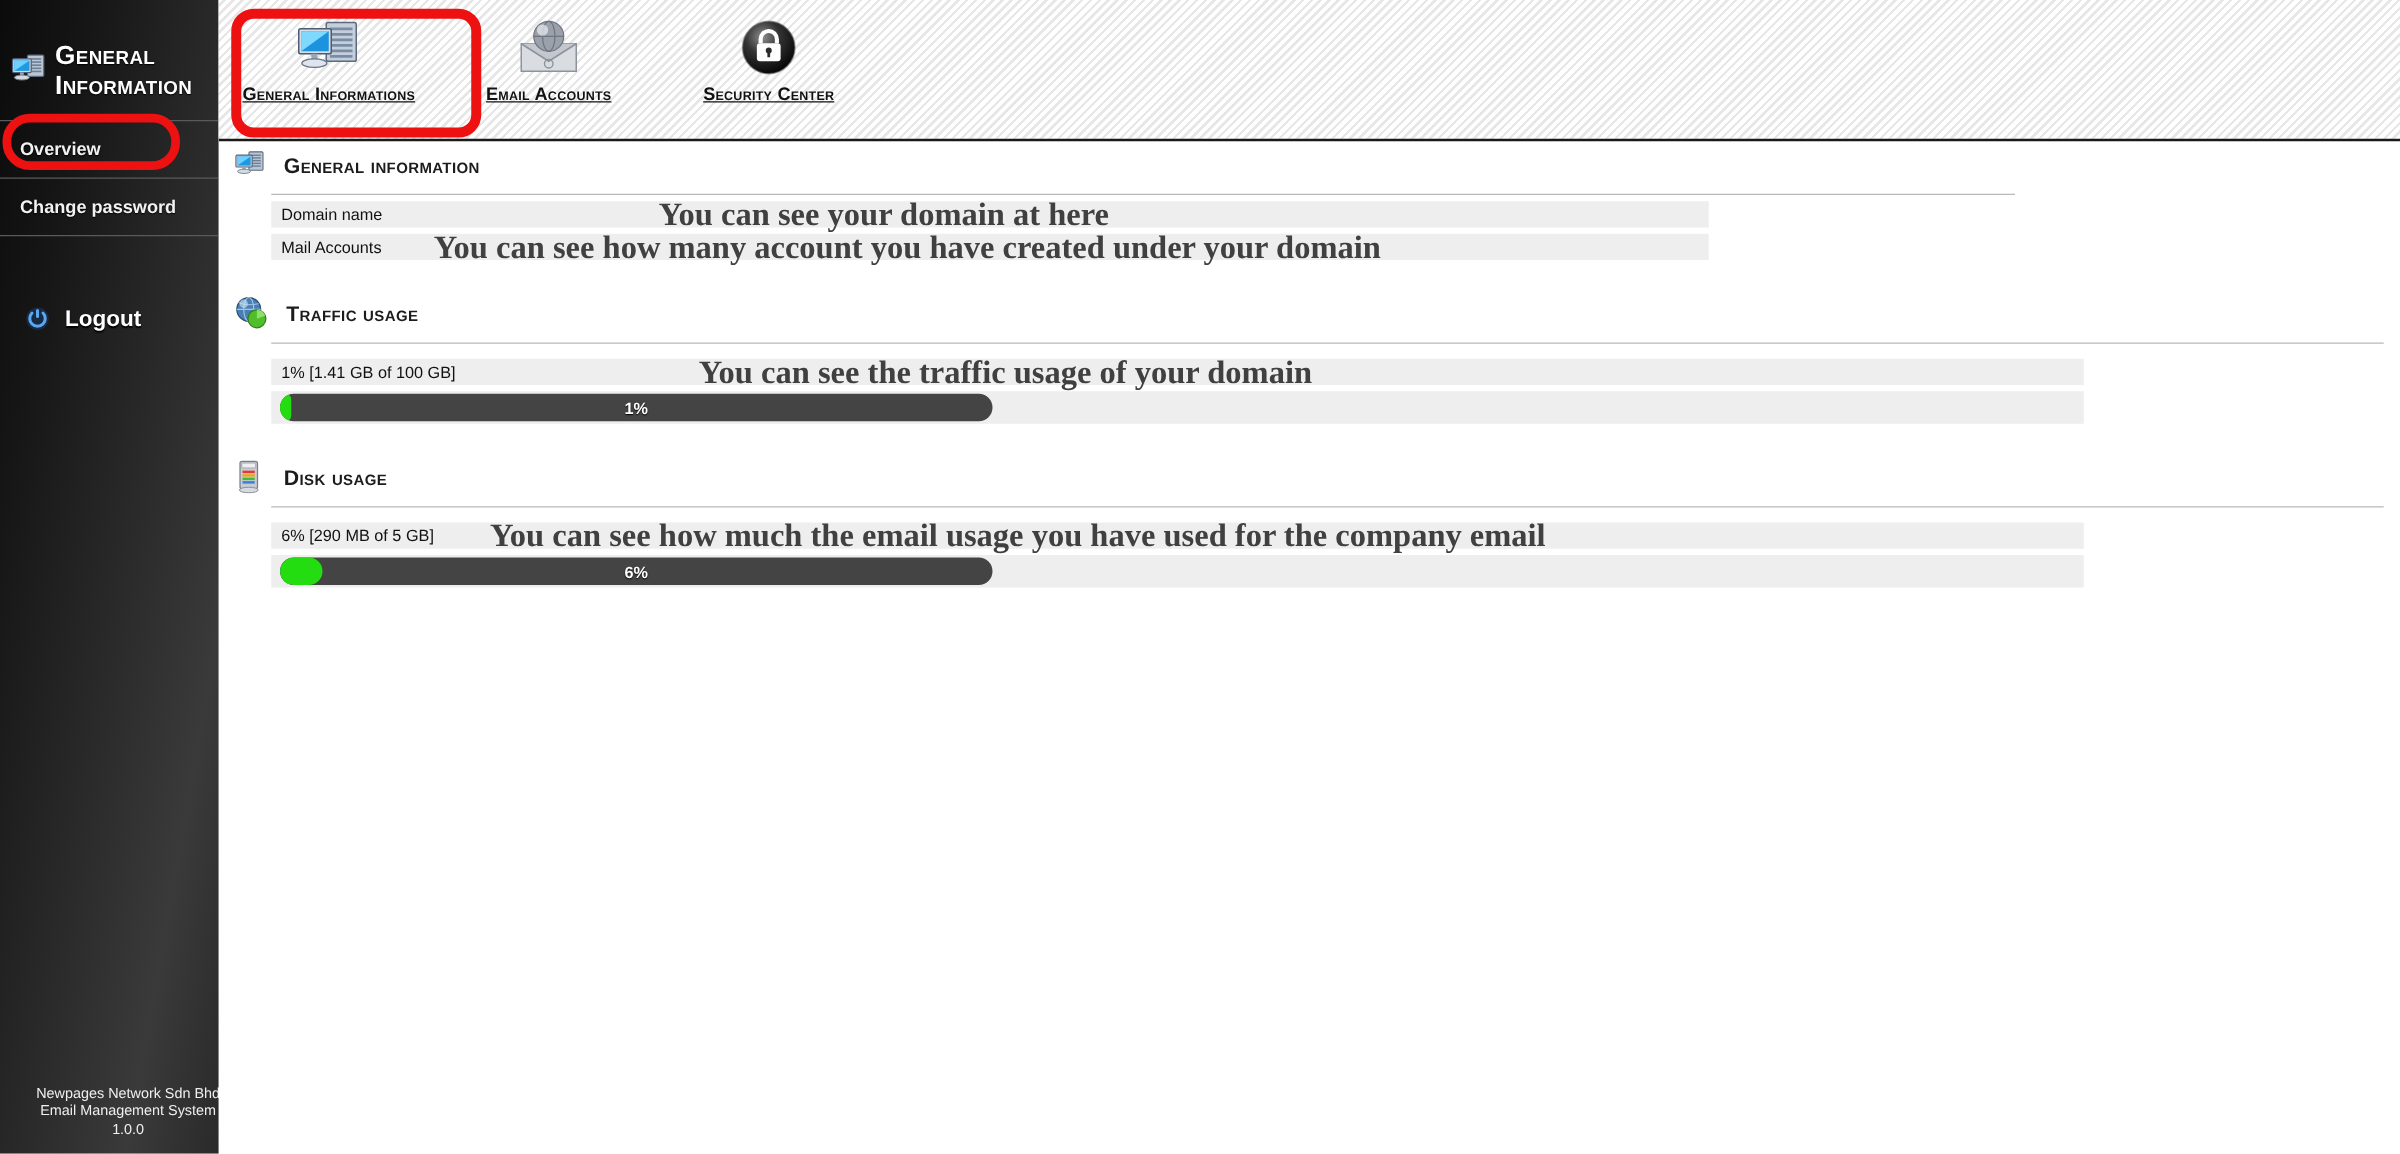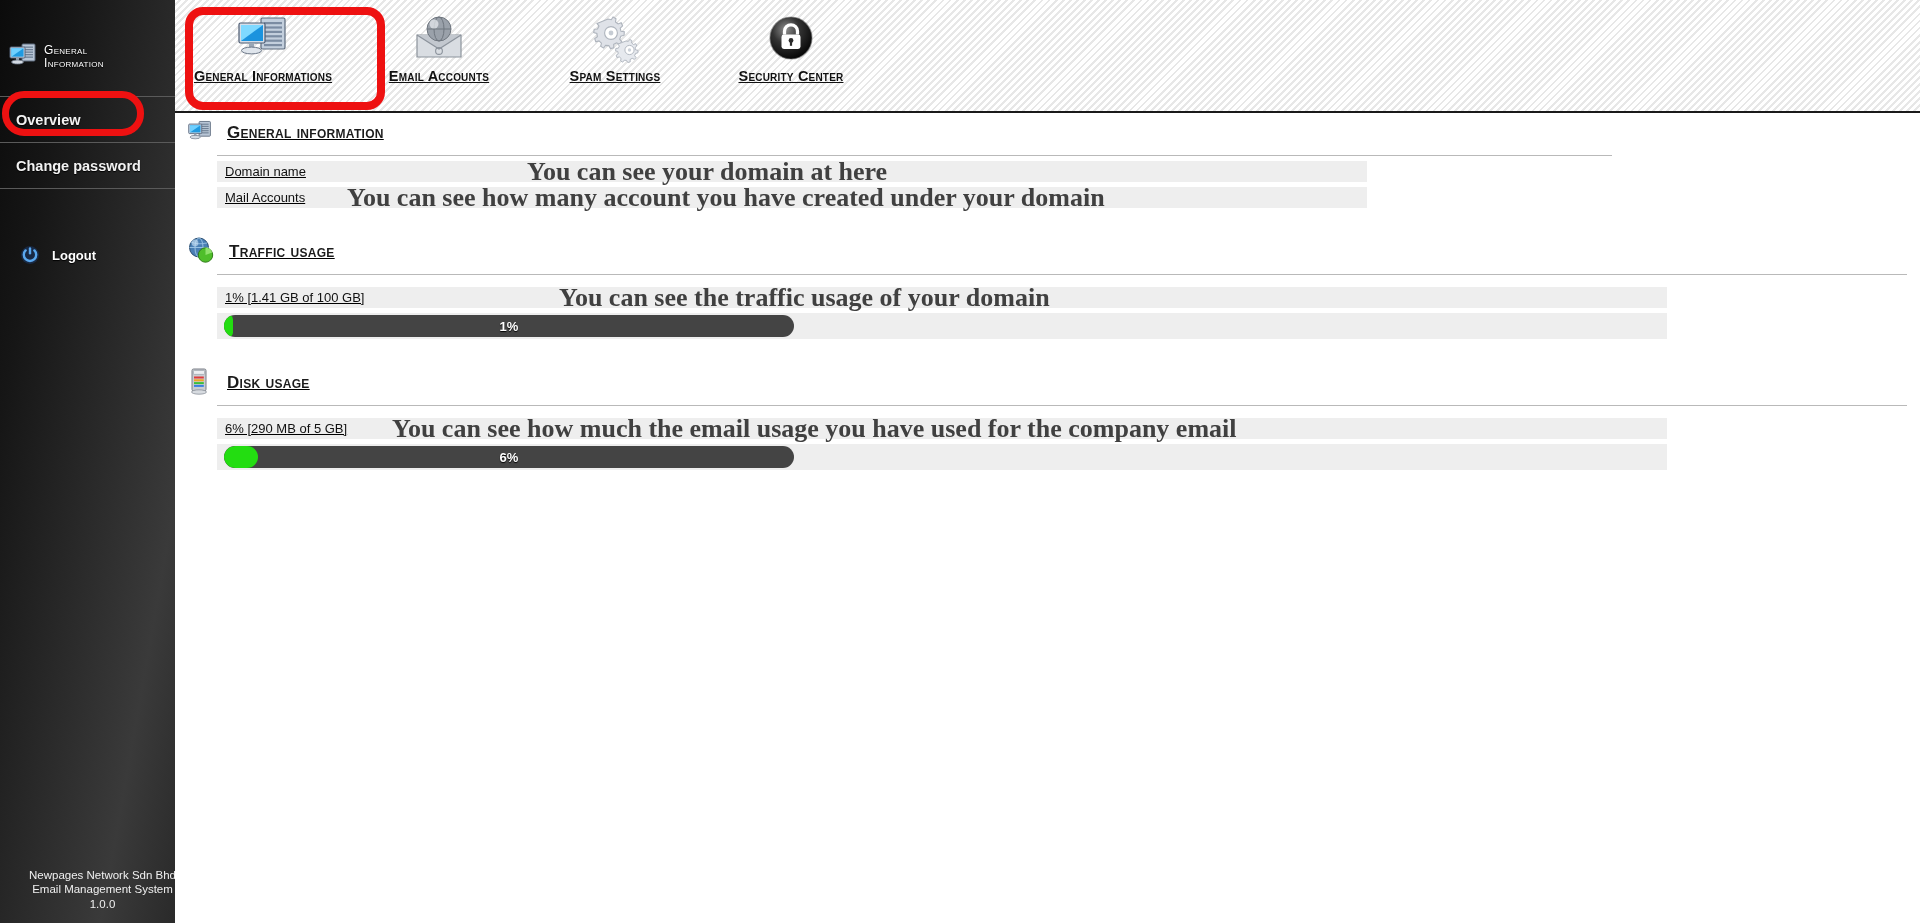--- a/index.html
+++ b/index.html
@@ -19,23 +19,23 @@
     background: linear-gradient(100deg,#0b0b0b 0%,#161616 22%,#2d2d2d 58%,#3a3a3a 78%,#2a2a2a 100%);
     color: #ffffff;
   }
   #sidebar-brand {
     display: flex; align-items: center; gap: 6px;
     padding: 30px 8px 12px 8px;
     height: 96px;
   }
   .brand-icon { flex: 0 0 30px; }
   .brand-text {
-    font-size: 12px;
+    font-size: 21px;
     font-variant: small-caps;
-    font-weight: normal;
+    font-weight: bold;
     letter-spacing: .3px;
     line-height: 1.12;
     text-shadow: 0 1px 1px #000;
   }
   .nav-sep { height: 1px; background: #5a5a5a; margin: 0; }
   .nav-item {
     height: 45px; display: flex; align-items: center;
     padding-left: 16px;
     font-size: 14.5px; font-weight: bold;
     color: #f2f2f2;
@@ -53,21 +53,21 @@
     pointer-events: none;
     z-index: 20;
   }
   #logout-block {
     margin-top: 48px;
     display: flex; align-items: center; gap: 12px;
     padding-left: 20px; height: 36px;
     cursor: pointer;
   }
   .power-icon { width: 20px; height: 20px; }
-  #logout-label { font-size: 13px; font-weight: bold; text-shadow: 0 1px 1px #000; }
+  #logout-label { font-size: 18px; font-weight: bold; text-shadow: 0 1px 1px #000; }
 
   #sidebar-footer {
     position: absolute; bottom: 12px; left: 0; width: 205px;
     text-align: center; font-size: 11.5px; line-height: 1.25;
     color: #efefef;
   }
 
   
   #main { flex: 1; position: relative; height: 923px; background: #ffffff; }
 
@@ -105,21 +105,21 @@
     position: absolute;
     left: 10px; top: 7px;
     width: 200px; height: 103px;
     border: 8px solid #ee1111;
     border-radius: 18px;
     pointer-events: none;
     z-index: 12;
   }
 
   
-  #content { padding: 0; text-decoration: underline; }
+  #content { padding: 0; }
   .section { margin-top: 0; }
   .sec-header {
     display: flex; align-items: center; gap: 14px;
     padding-left: 12px;
     height: 40px;
   }
   .sec-title {
     font-size: 17px;
     font-variant: small-caps;
     font-weight: bold;
@@ -284,37 +284,20 @@
             <circle cx="30" cy="16" r="12" fill="none" stroke="#6f767f" stroke-width="1"></circle>
             <ellipse cx="30" cy="16" rx="5" ry="12" fill="none" stroke="#6f767f" stroke-width="1"></ellipse>
             <line x1="18" y1="16" x2="42" y2="16" stroke="#6f767f" stroke-width="1"></line>
             <circle cx="25" cy="11" r="4.5" fill="#e4e8ec" opacity=".75"></circle>
             <circle cx="30" cy="38" r="3.4" fill="none" stroke="#8c939c" stroke-width="1.1"></circle>
           </svg>
         </span>
         <span class="tb-label">Email Accounts</span>
       </div>
 
-      <div class="tb-item">
-        <span class="tb-icon">
-          <svg width="58" height="50" viewBox="0 0 58 50">
-            <g fill="#dfe2e8" stroke="#aeb4bd" stroke-width="1.1">
-              <path d="M22 6 l3.2 .7 1.9-2.7 2.9 1.7 -.5 3.3 2.6 2 3.1-1.2 1.4 3.1 -2.4 2.2 .8 3.2 3.3 .5 -.2 3.4 -3.2 .9 -1.2 3.1 2.1 2.6 -2.3 2.5 -3-1.5 -2.8 1.6 .1 3.3 -3.3 .8 -1.7-2.9 -3.2-.2 -2 2.7 -2.9-1.8 .7-3.2 -2.4-2.2 -3.2 .9 -1.1-3.2 2.7-1.9 -.5-3.2 -3.2-.9 .5-3.3 3.3-.3 1.5-2.9 -2-2.7z"></path>
-              <circle cx="25" cy="20" r="6.4" fill="#ffffff" stroke="#aeb4bd" stroke-width="1.1"></circle>
-              <circle cx="25" cy="20" r="2.4" fill="#c6ccd4" stroke="none"></circle>
-            </g>
-            <g fill="#e6e9ee" stroke="#b3b9c2" stroke-width="1">
-              <path d="M40 28 l2.4 .4 1.3-2 2.2 1.2 -.3 2.4 1.9 1.5 2.3-.8 1 2.3 -1.8 1.6 .6 2.3 2.4 .4 -.1 2.5 -2.4 .6 -.9 2.3 1.5 1.9 -1.7 1.8 -2.2-1.1 -2.1 1.2 .1 2.4 -2.4 .6 -1.3-2.1 -2.3-.2 -1.5 2 -2.1-1.3 .5-2.4 -1.8-1.6 -2.3 .6 -.8-2.3 2-1.4 -.4-2.3 -2.3-.7 .4-2.4 2.4-.2 1.1-2.1 -1.5-2z"></path>
-              <circle cx="43.5" cy="37" r="4.6" fill="#ffffff" stroke="#b3b9c2" stroke-width="1"></circle>
-              <circle cx="43.5" cy="37" r="1.7" fill="#ccd2da" stroke="none"></circle>
-            </g>
-          </svg>
-        </span>
-        <span class="tb-label">Spam Settings</span>
-      </div>
 
       <div class="tb-item">
         <span class="tb-icon">
           <svg width="52" height="50" viewBox="0 0 52 50">
             <defs>
               <radialGradient id="sg" cx="38%" cy="30%" r="72%">
                 <stop offset="0%" stop-color="#8f8f8f"></stop>
                 <stop offset="45%" stop-color="#333333"></stop>
                 <stop offset="100%" stop-color="#060606"></stop>
               </radialGradient>

